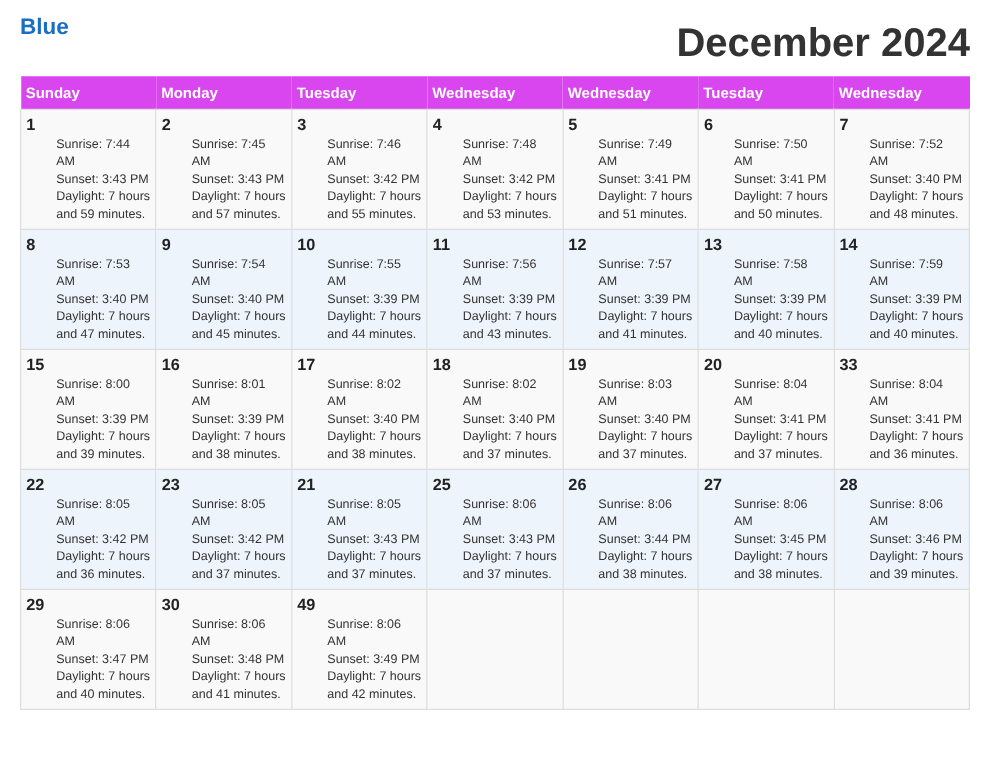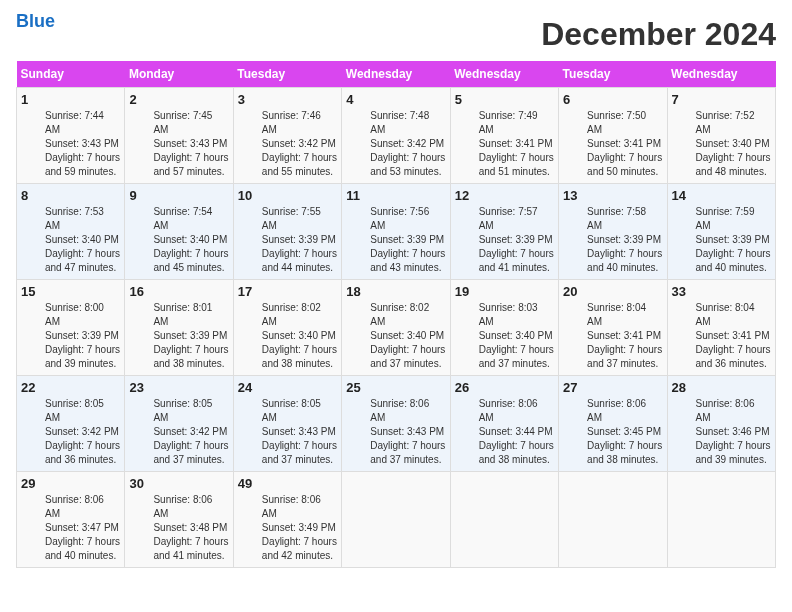--- a/index.html
+++ b/index.html
@@ -240,21 +240,21 @@
             Sunrise: 8:05 AM<br>Sunset: 3:42 PM<br>Daylight: 7 hours and 36 minutes.
           </div>
         </td>
         <td>
           <span class="day-num">23</span>
           <div class="day-info">
             Sunrise: 8:05 AM<br>Sunset: 3:42 PM<br>Daylight: 7 hours and 37 minutes.
           </div>
         </td>
         <td>
-          <span class="day-num">24</span>
+          <span class="day-num">21</span>
           <div class="day-info">
             Sunrise: 8:05 AM<br>Sunset: 3:43 PM<br>Daylight: 7 hours and 37 minutes.
           </div>
         </td>
         <td>
           <span class="day-num">25</span>
           <div class="day-info">
             Sunrise: 8:06 AM<br>Sunset: 3:43 PM<br>Daylight: 7 hours and 37 minutes.
           </div>
         </td>

